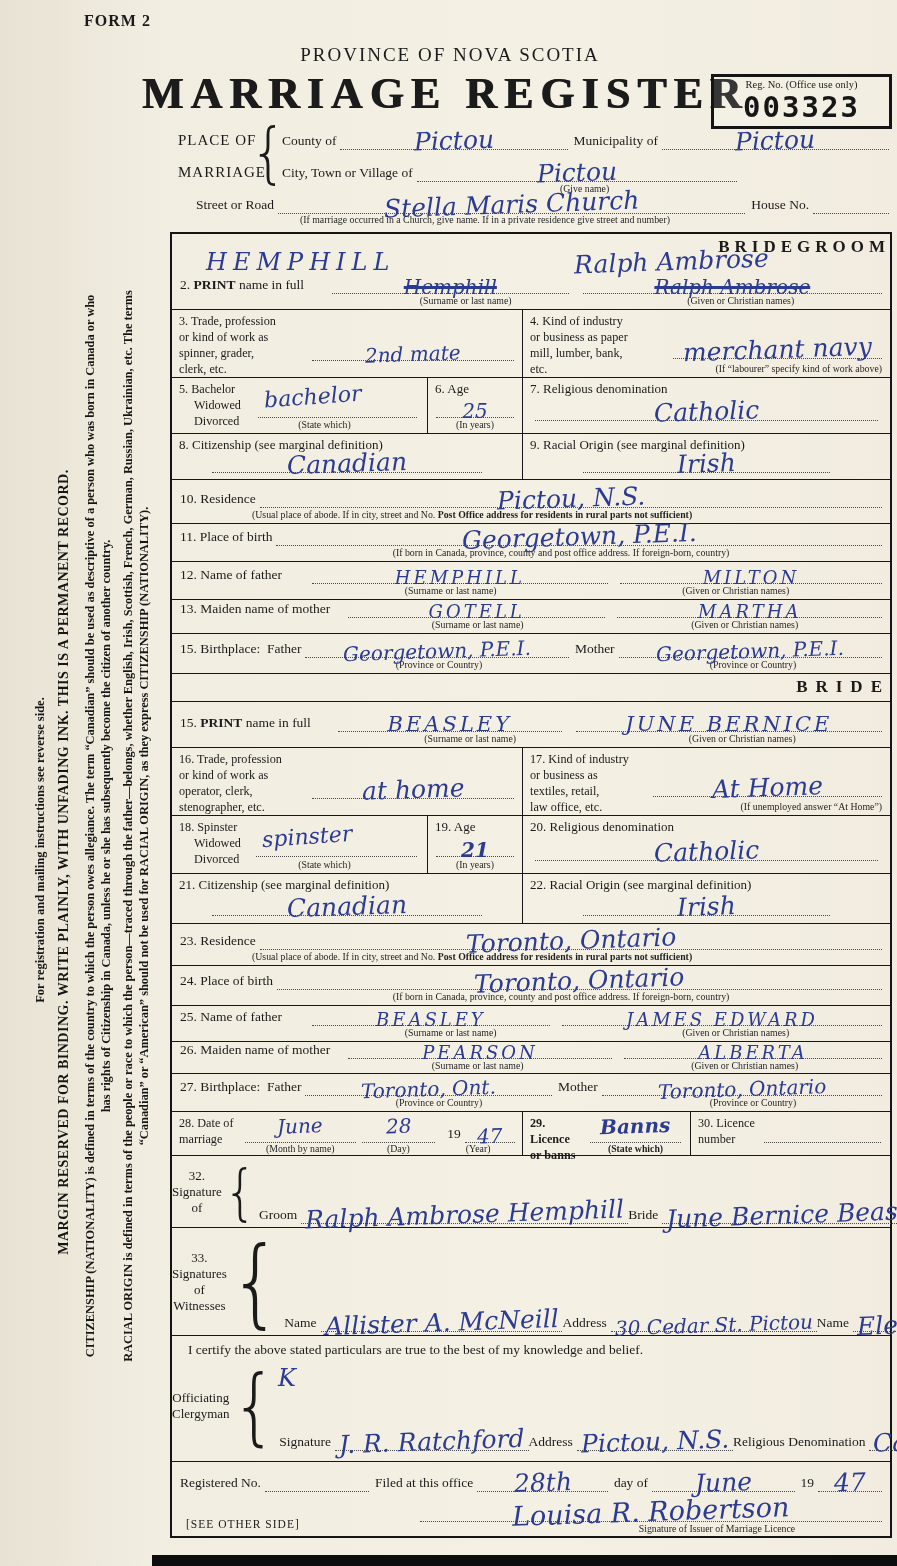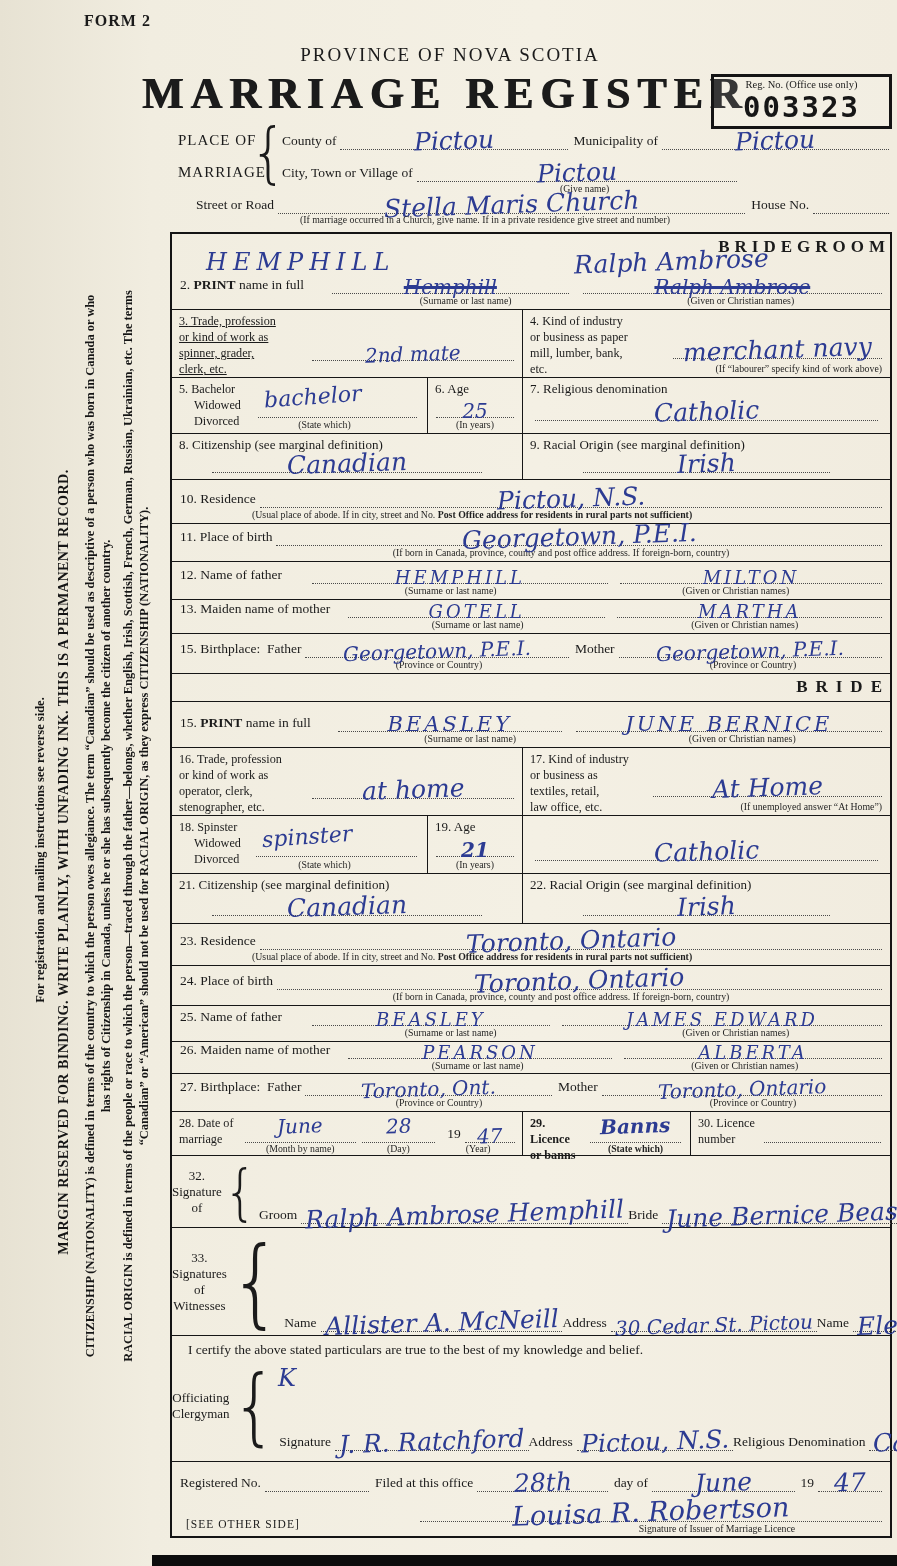--- a/index.html
+++ b/index.html
@@ -128,21 +128,21 @@
           <span class="cap">(Surname or last name)</span>
           <span class="cap">(Given or Christian names)</span>
         </div>
       </div>
     </div>
 
     <div class="row" style="height:68px;">
       <div class="cells">
         <div class="cell" style="flex:0 0 350px;">
           <div class="hl">
-            <div class="lblblock" style="width:140px;text-decoration:underline;">
+            <div class="lblblock" style="width:140px;">
               <div><span>3.</span> <span>Trade, profession</span></div>
               <div>or kind of work as</div>
                 <div>spinner, grader,</div>
                 <div>clerk, etc.</div>
             </div>
             <span class="fill" style="margin-bottom:16px;"><span class="hw tilt">2nd mate</span></span>
           </div>
         </div>
         <div class="cell grow">
           <div class="hl">
@@ -340,20 +340,21 @@
           <div class="abscap cap" style="left:60px;right:10px;bottom:2px;">(State which)</div>
         </div>
         <div class="cell" style="flex:0 0 95px;">
           <div class="toplbl"><span>19.</span> <span>Age</span></div>
           <div class="dotabs" style="left:8px;right:8px;bottom:16px;font-weight:bold;">
               <span class="hw">21</span>
             </div>
           <div class="abscap cap" style="left:0;right:0;bottom:2px;">(In years)</div>
         </div>
         <div class="cell grow">
+          <div class="toplbl"><span>20.</span> <span>Religious denomination</span></div>
           <div class="dotabs" style="left:12px;right:12px;bottom:12px;">
               <span class="hw big tilt">Catholic</span>
             </div>
         </div>
       </div>
     </div>
 
     <div class="row" style="height:50px;">
       <div class="cells">
         <div class="cell" style="flex:0 0 350px;">

